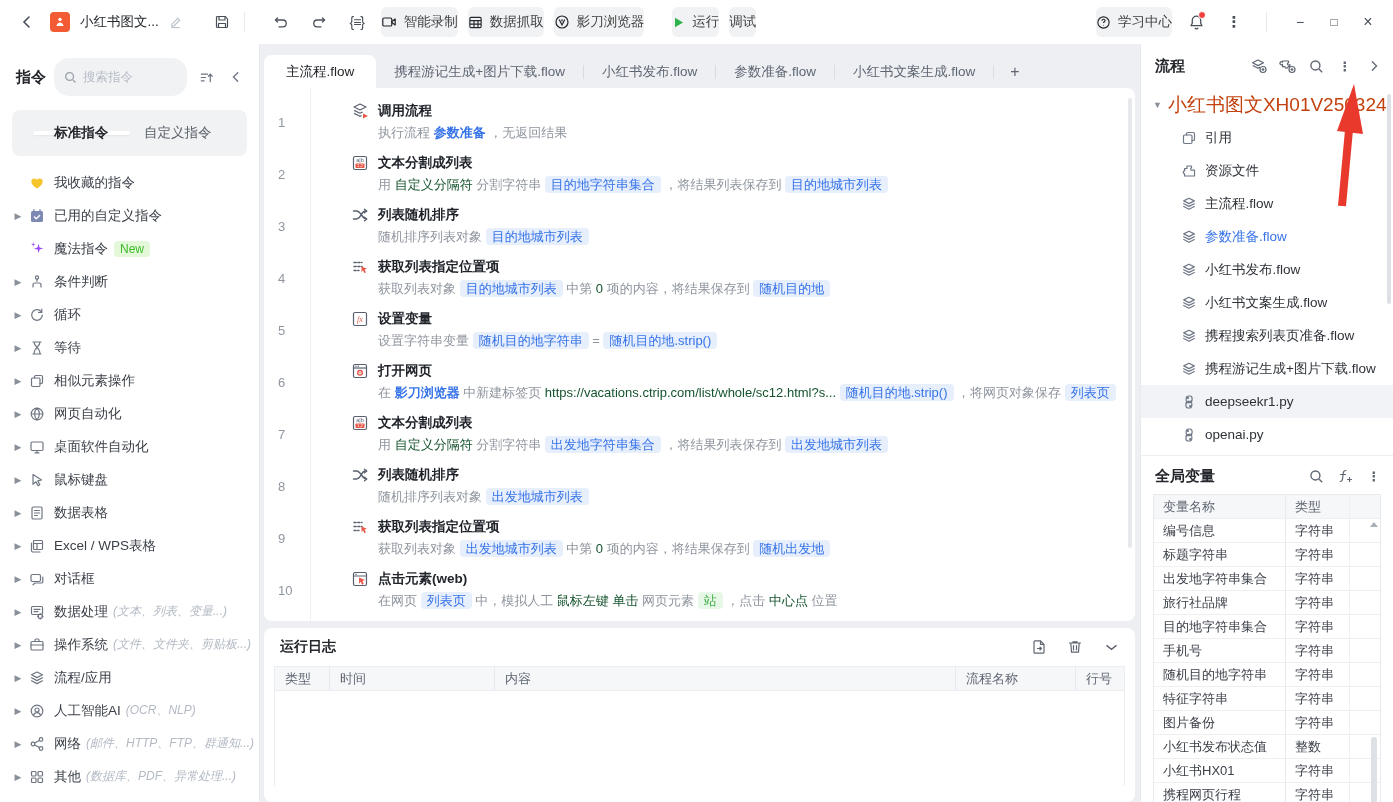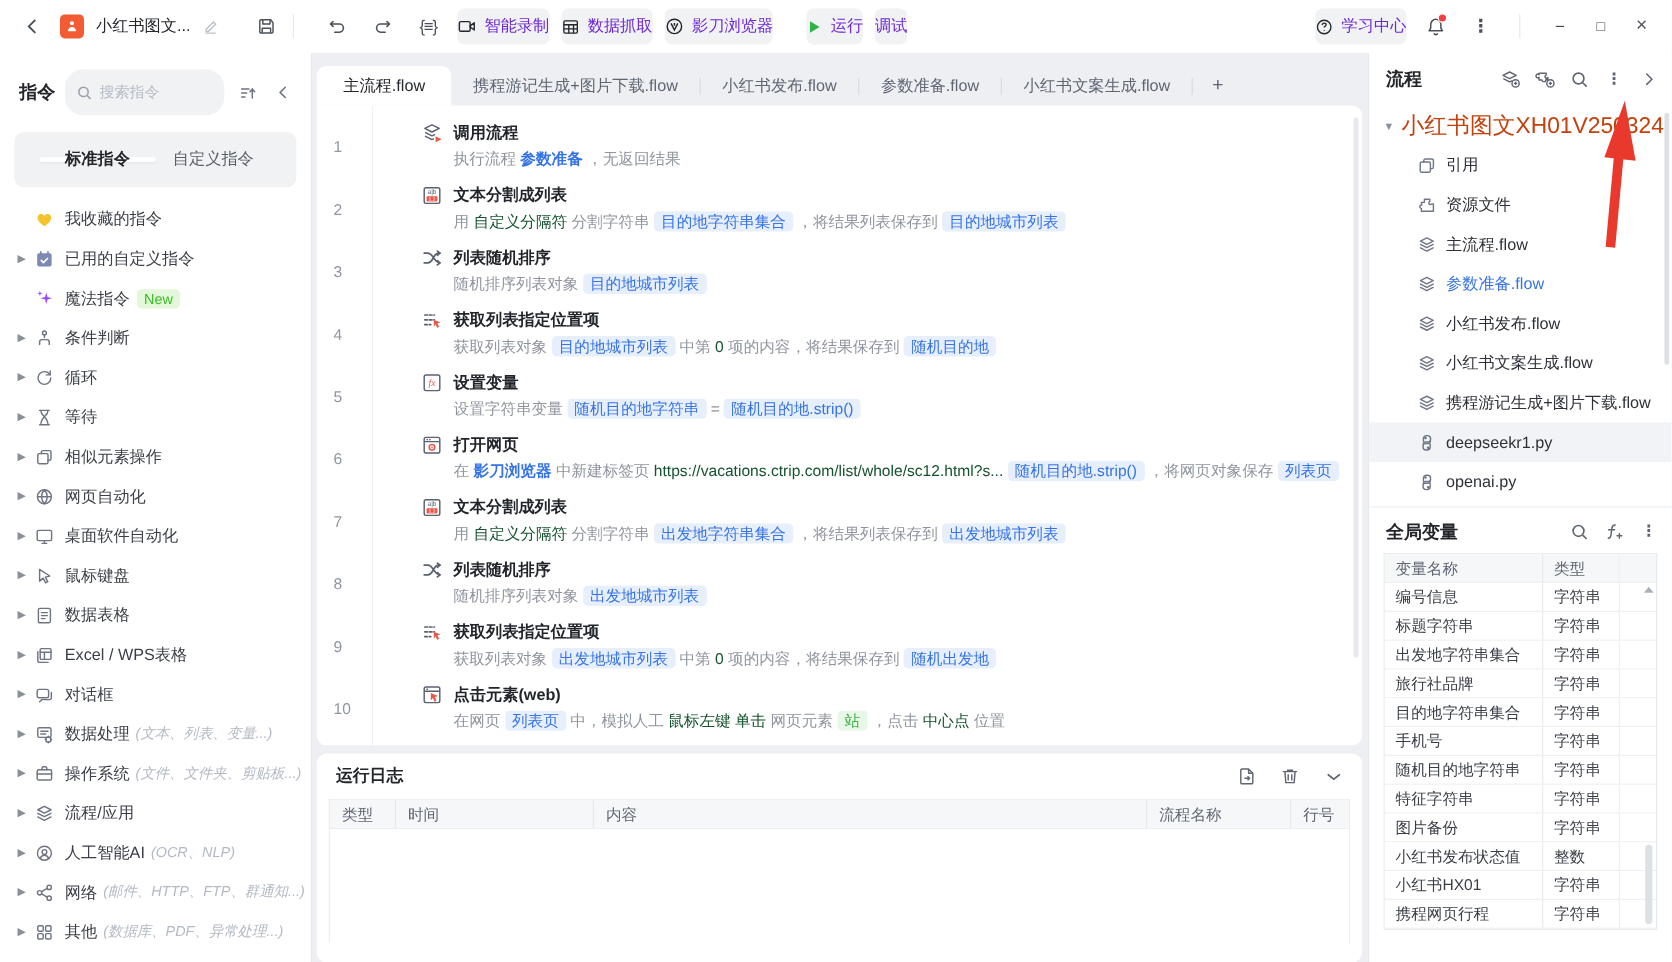--- a/index.html
+++ b/index.html
@@ -9,21 +9,21 @@
   
   .titlebar { height:44px; display:flex; align-items:center; background:#fff; padding:0 10px 0 14px; }
   .tb-left { display:flex; align-items:center; gap:10px; }
   .tb-back { width:26px; height:26px; display:flex; align-items:center; justify-content:center; color:#4a5059; cursor:pointer; }
   .app-ico { width:20px; height:20px; border-radius:4px; background:#f25b33; display:flex; align-items:center; justify-content:center; }
   .tb-title { font-size:13.5px; color:#23262b; max-width:86px; white-space:nowrap; }
   .pencil { color:#b9bfc8; }
   .tb-btn-ico { width:28px; height:28px; display:flex; align-items:center; justify-content:center; color:#4a5059; border-radius:5px; cursor:pointer; }
   .tb-sep { width:1px; height:20px; background:#e7e9ed; margin:0 8px; }
   .tb-mid { display:flex; align-items:center; gap:10px; margin-left:14px; }
-  .gbtn { height:30px; display:flex; align-items:center; gap:7px; background:#f1f2f4; border-radius:6px; padding:0 0; font-size:13.5px; color:#6d28d9; cursor:pointer; white-space:nowrap; }
+  .gbtn { height:30px; display:flex; align-items:center; gap:7px; background:#f1f2f4; border-radius:6px; padding:0 0; font-size:13.5px; color:#404040; cursor:pointer; white-space:nowrap; }
   .braces { font-size:14px; color:#4a5059; letter-spacing:-1px; }
   .tb-right { margin-left:auto; display:flex; align-items:center; gap:10px; }
   .bell-wrap { position:relative; }
   .reddot { position:absolute; top:3px; right:4px; width:8px; height:8px; border-radius:50%; background:#f53f3f; border:1.5px solid #fff; }
   .winctl { display:flex; align-items:center; gap:4px; }
   .winbtn { width:30px; height:28px; display:flex; align-items:center; justify-content:center; color:#4a5059; font-size:14px; cursor:pointer; }
 
   
   .workspace { display:flex; height:758px; }
 
@@ -796,20 +796,29 @@
             </span>
     <span class="tree-label">小红书文案生成.flow</span>
   </div>
   <div class="tree-item">
     <span class="tree-icn">
               <svg width="16" height="16" viewBox="0 0 16 16" fill="none" stroke="currentColor" stroke-width="1.2" stroke-linecap="round" stroke-linejoin="round">
                 <path d="m8 2.2 5.3 2.7L8 7.6 2.7 4.9z"></path>
                 <path d="M2.7 7.7 8 10.4l5.3-2.7M2.7 10.5 8 13.2l5.3-2.7"></path>
               </svg>
             </span>
+    <span class="tree-label">携程搜索列表页准备.flow</span>
+  </div>
+  <div class="tree-item">
+    <span class="tree-icn">
+              <svg width="16" height="16" viewBox="0 0 16 16" fill="none" stroke="currentColor" stroke-width="1.2" stroke-linecap="round" stroke-linejoin="round">
+                <path d="m8 2.2 5.3 2.7L8 7.6 2.7 4.9z"></path>
+                <path d="M2.7 7.7 8 10.4l5.3-2.7M2.7 10.5 8 13.2l5.3-2.7"></path>
+              </svg>
+            </span>
     <span class="tree-label">携程游记生成+图片下载.flow</span>
   </div>
   <div class="tree-item sel">
     <span class="tree-icn">
               <svg width="16" height="16" viewBox="0 0 16 16" fill="none" stroke="currentColor" stroke-width="1.2" stroke-linecap="round" stroke-linejoin="round">
                 <path d="M5.2 6.8V4.5C5.2 3.1 6.3 2 7.7 2h.9c1.4 0 2.5 1.1 2.5 2.5v1c0 1-.8 1.8-1.8 1.8H6.9c-1 0-1.7.8-1.7 1.8v.4"></path>
                 <path d="M10.8 9.2v2.3c0 1.4-1.1 2.5-2.5 2.5h-.9c-1.4 0-2.5-1.1-2.5-2.5v-1c0-1 .8-1.8 1.8-1.8h2.4c1 0 1.7-.8 1.7-1.8v-.4"></path>
                 <circle cx="6.9" cy="3.9" r=".5" fill="currentColor"></circle>
                 <circle cx="9.1" cy="12.1" r=".5" fill="currentColor"></circle>
               </svg>

